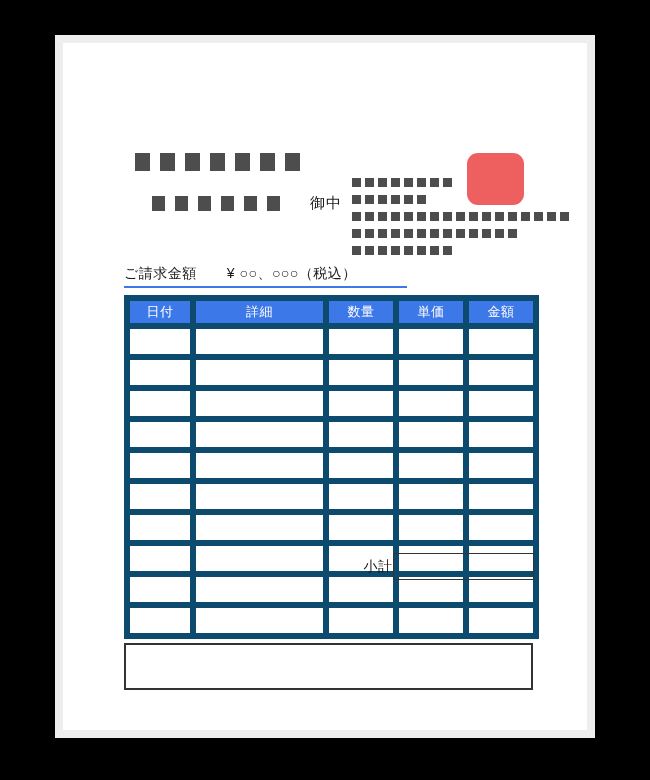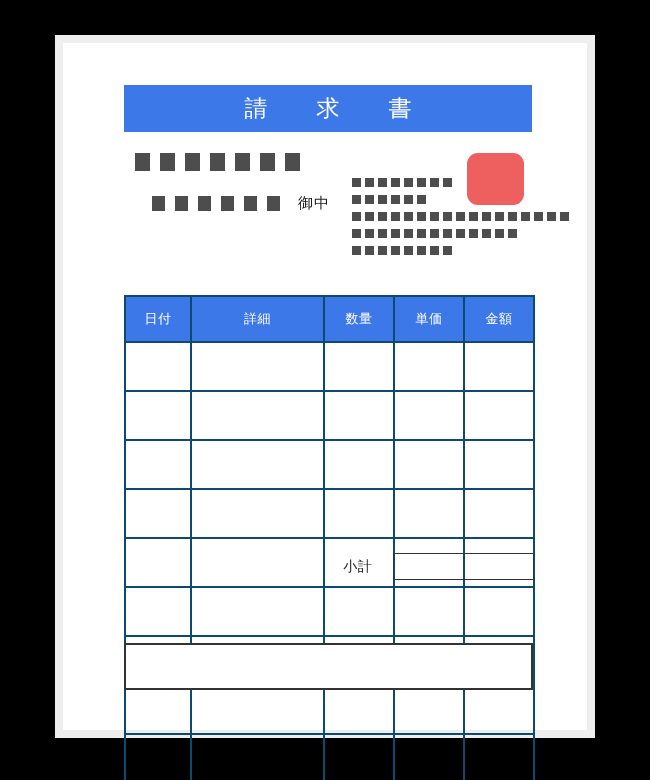--- a/index.html
+++ b/index.html
@@ -69,21 +69,21 @@
   }
   .blk-lg { width: 15px; height: 18px; margin-right: 10px; }
   .blk-md { width: 13px; height: 15px; margin-right: 10px; }
   .blk-sm { width: 9px; height: 9px; margin-right: 4px; }
 
   #addressee-row-1 { left: 72px; top: 110px; }
   #addressee-row-2 { left: 89px; top: 151px; }
   #onchu {
     font-size: 15px;
     color: #1a1a1a;
-    margin-left: 8px;
+    margin-left: 20px;
     letter-spacing: 1px;
     white-space: nowrap;
   }
 
   #issuer-row-1 { left: 289px; top: 135px; }
   #issuer-row-2 { left: 289px; top: 152px; }
   #issuer-row-3 { left: 289px; top: 169px; }
   #issuer-row-4 { left: 289px; top: 186px; }
   #issuer-row-5 { left: 289px; top: 203px; }
 
@@ -126,23 +126,23 @@
   #items-table {
     position: absolute;
     left: 61px;
     top: 252px;
     width: 409px;
     border-collapse: collapse;
     table-layout: fixed;
   }
   #items-table th,
   #items-table td {
-    border: 2px solid #0c4a6e;
+    border: 6px solid #0c4a6e;
     height: 25px;
-    padding: 11px;
+    padding: 0;
   }
   #items-table thead th {
     background: #3d78e8;
     color: #ffffff;
     font-size: 13px;
     font-weight: 400;
     height: 22px;
     letter-spacing: 0.5px;
   }
   .col-date  { width: 66px; }
@@ -157,21 +157,21 @@
     left: 61px;
     top: 510px;
     width: 409px;
     border-collapse: collapse;
     table-layout: fixed;
   }
   #totals-table td { padding: 0; height: 25px; }
   .tot-spacer { border: none; }
   .tot-label {
     border: none;
-    text-align: center;
+    text-align: right;
     padding-right: 9px;
     font-size: 14px;
     color: #1a1a1a;
     letter-spacing: 0.5px;
     white-space: nowrap;
   }
   .tot-value { border: 1px solid #333333; }
 
   
   #notes-box {
@@ -185,21 +185,20 @@
     background: #ffffff;
   }
 </style>
 </head>
 <body>
 
 <div id="canvas">
   <div id="page-frame">
     <div id="page">
 
-      <div id="title-banner">請　求　書</div>
 
       <div class="blk-row" id="addressee-row-1">
           <span class="blk blk-lg"></span>
           <span class="blk blk-lg"></span>
           <span class="blk blk-lg"></span>
           <span class="blk blk-lg"></span>
           <span class="blk blk-lg"></span>
           <span class="blk blk-lg"></span>
           <span class="blk blk-lg"></span>
         </div>
@@ -271,20 +270,24 @@
           <span class="blk blk-sm"></span>
           <span class="blk blk-sm"></span>
           <span class="blk blk-sm"></span>
           <span class="blk blk-sm"></span>
           <span class="blk blk-sm"></span>
           <span class="blk blk-sm"></span>
         </div>
 
       <div id="seal"></div>
 
+      <div id="amount-line">
+        <span id="amount-label">ご請求金額</span>
+        <span id="amount-value">¥ ○○、○○○（税込）</span>
+      </div>
 
       <table id="items-table">
         <colgroup>
           <col class="col-date">
             <col class="col-desc">
             <col class="col-qty">
           <col class="col-price">
             <col class="col-amt">
         </colgroup>
         <thead>

